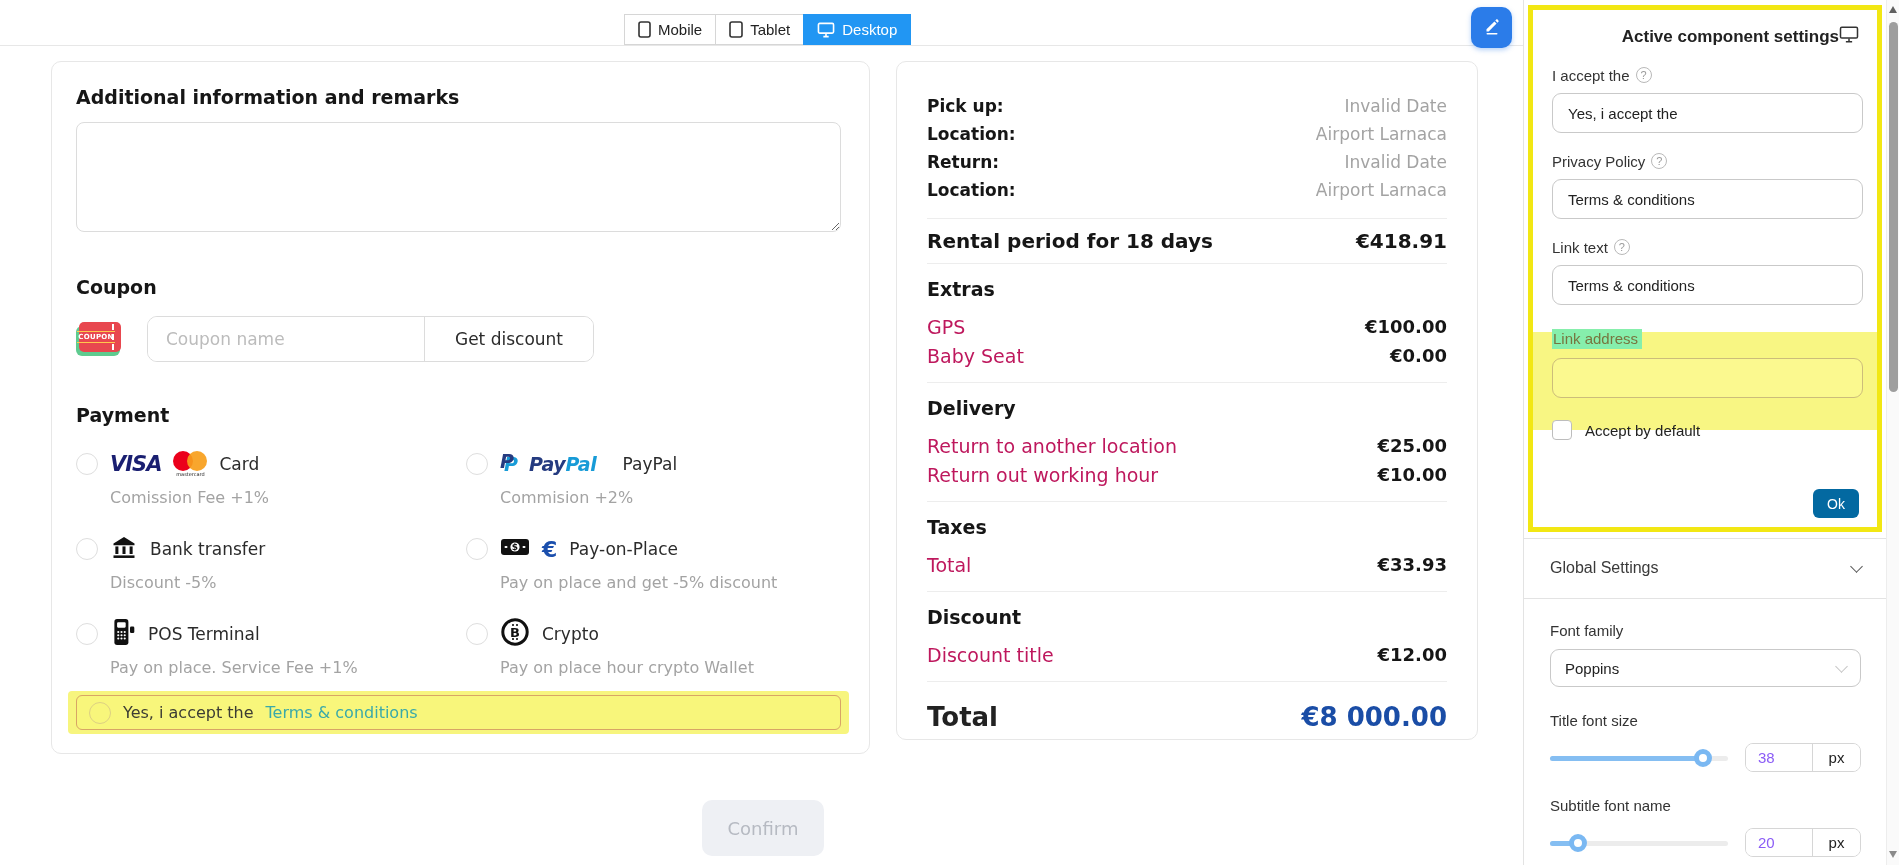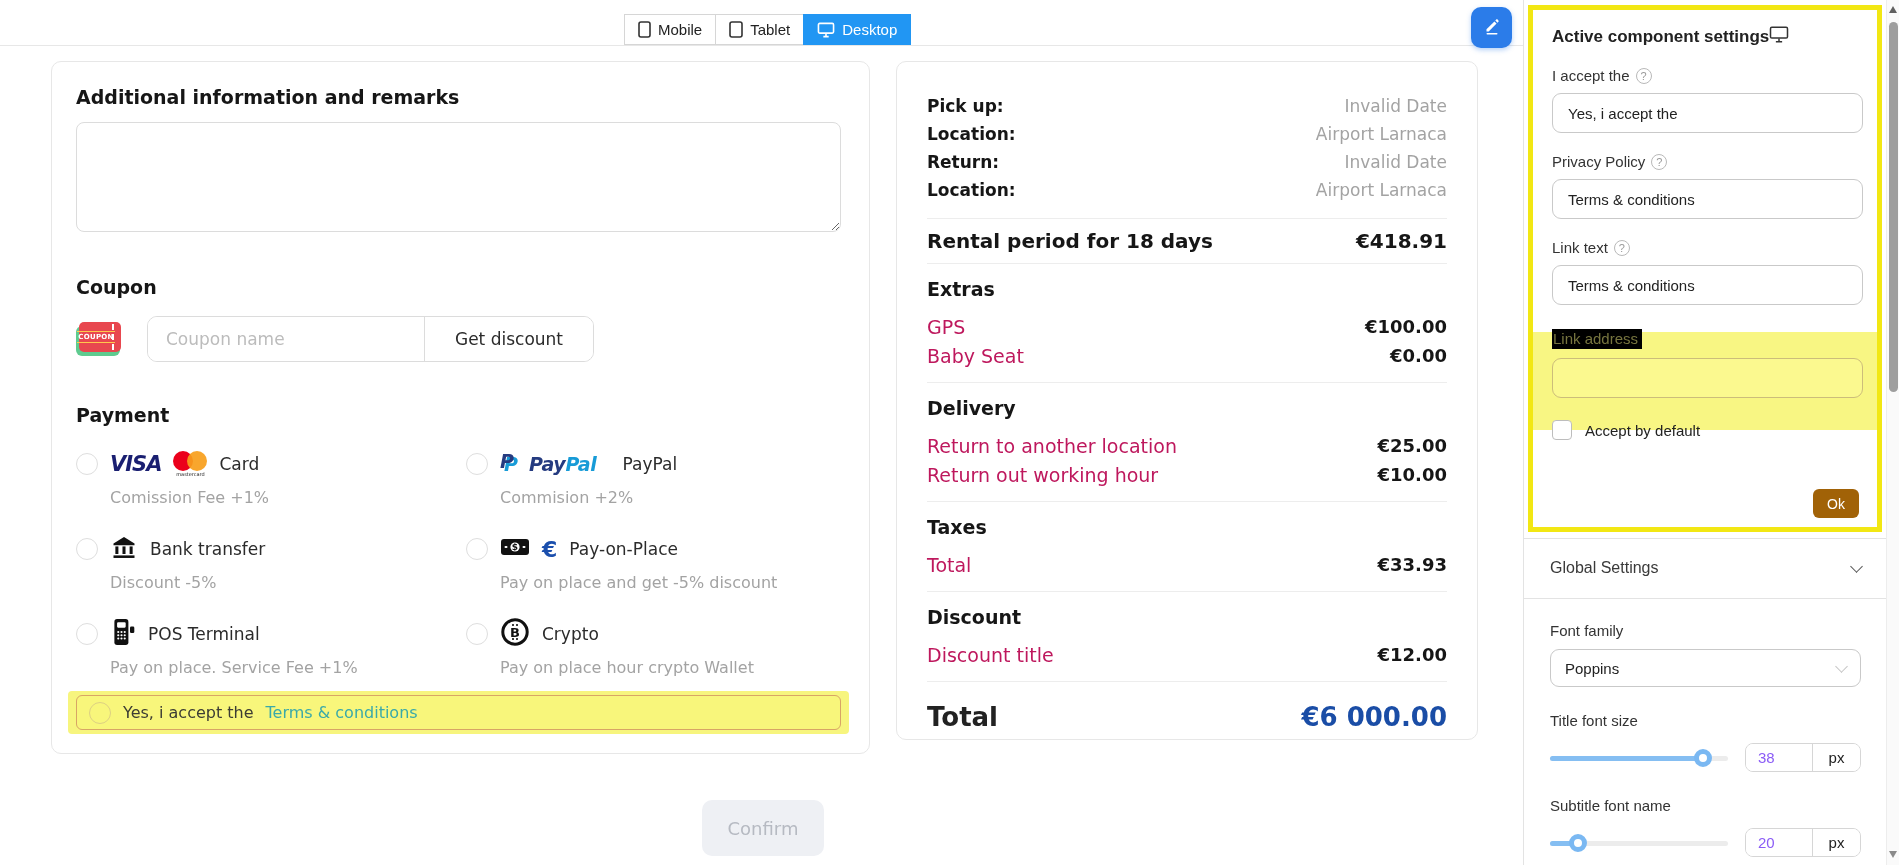--- a/index.html
+++ b/index.html
@@ -91,35 +91,35 @@
   .sec-value { font-size:18px; font-weight:bold; color:#161616; }
   .sec-gap { height:12px; }
   .total-row { display:flex; justify-content:space-between; align-items:center; height:58px; margin-top:6px; }
   .total-label { font-size:26px; font-weight:bold; color:#222; }
   .total-value { font-size:26px; font-weight:bold; color:#1a4da6; }
   
   .settings { position:absolute; left:1523px; top:0; width:376px; height:865px; background:#fff;
     border-left:1px solid #e3e3e3; font-family:"Liberation Sans", sans-serif; }
   .active-box { position:absolute; left:4px; top:5px; width:354px; height:527px;
     border:5px solid #f2e713; background:#fff; padding:16px 18px 0 19px; }
-  .panel-title-row { display:flex; justify-content:flex-start; align-items:center; }
+  .panel-title-row { display:flex; justify-content:flex-end; align-items:center; }
   .panel-title { font-size:17px; font-weight:bold; color:#222; }
-  .field-label { display:flex; align-items:center; gap:6px; font-size:15px; color:#333; margin-top:20px; }
+  .field-label { display:flex; gap:6px; font-size:15px; color:#333; margin-top:20px; }
   .help-icon { width:16px; height:16px; border:1px solid #b9b9b9; border-radius:50%; color:#9a9a9a;
     font-size:11px; display:inline-flex; align-items:center; justify-content:center; cursor:pointer; }
   .set-input { margin-top:9px; width:311px; height:40px; border:1px solid #c9c9c9; border-radius:9px;
     padding:0 15px; font-size:15px; color:#222; font-family:inherit; outline:none; background:#fff; }
   .hl-band { position:absolute; left:0; top:322px; width:344px; height:98px; background:#f8f683; }
   .hl-label { position:relative; z-index:2; margin-top:24px; display:inline-block; font-size:15px;
-    color:#77753f; background:#000000; padding:1px 4px 2px 1px; }
+    color:#77753f; background:#86efac; padding:1px 4px 2px 1px; }
   .hl-input { position:relative; z-index:2; background:#fbf98f; border-color:#ccbd7a; }
   .check-row { display:flex; align-items:center; gap:13px; margin-top:22px; position:relative; z-index:2; }
   .checkbox { width:20px; height:20px; border:1px solid #bdbdbd; border-radius:4px; background:#fff; cursor:pointer; }
   .check-label { font-size:15px; color:#222; }
-  .ok-btn { position:absolute; right:18px; top:479px; width:46px; height:29px; background:#a16207; color:#fff;
+  .ok-btn { position:absolute; right:18px; top:479px; width:46px; height:29px; background:#0369a1; color:#fff;
     border:none; border-radius:6px; font-size:14px; font-family:inherit; cursor:pointer; }
   .global-divider-top { position:absolute; left:0; top:538px; width:363px; height:1px; background:#e3e3e3; }
   .global-row { position:absolute; left:26px; top:553px; width:311px; height:30px;
     display:flex; justify-content:space-between; align-items:center; cursor:pointer; }
   .global-label { font-size:16px; color:#3a3a3a; }
   .chev { width:9px; height:9px; border-right:1.5px solid #555; border-bottom:1.5px solid #555;
     transform:rotate(45deg); margin-top:-4px; }
   .global-divider-bottom { position:absolute; left:0; top:598px; width:363px; height:1px; background:#e3e3e3; }
   .gs-content { position:absolute; left:26px; top:622px; width:311px; }
   .gs-label { font-size:15px; color:#333; }
@@ -387,21 +387,21 @@
     <div class="sec-title">Discount</div>
     <div class="sec-row">
       <span class="sec-label">Discount title</span>
       <span class="sec-value">€12.00</span>
     </div>
     <div class="sec-gap"></div>
     <div class="divider"></div>
 
     <div class="total-row">
       <span class="total-label">Total</span>
-      <span class="total-value">€6 000.00</span>
+      <span class="total-value">€8 000.00</span>
     </div>
   </section>
 
   <button class="confirm-btn">Confirm</button>
 
   <aside class="settings">
 
     <div class="active-box">
       <div class="panel-title-row">
         <span class="panel-title">Active component settings</span>

